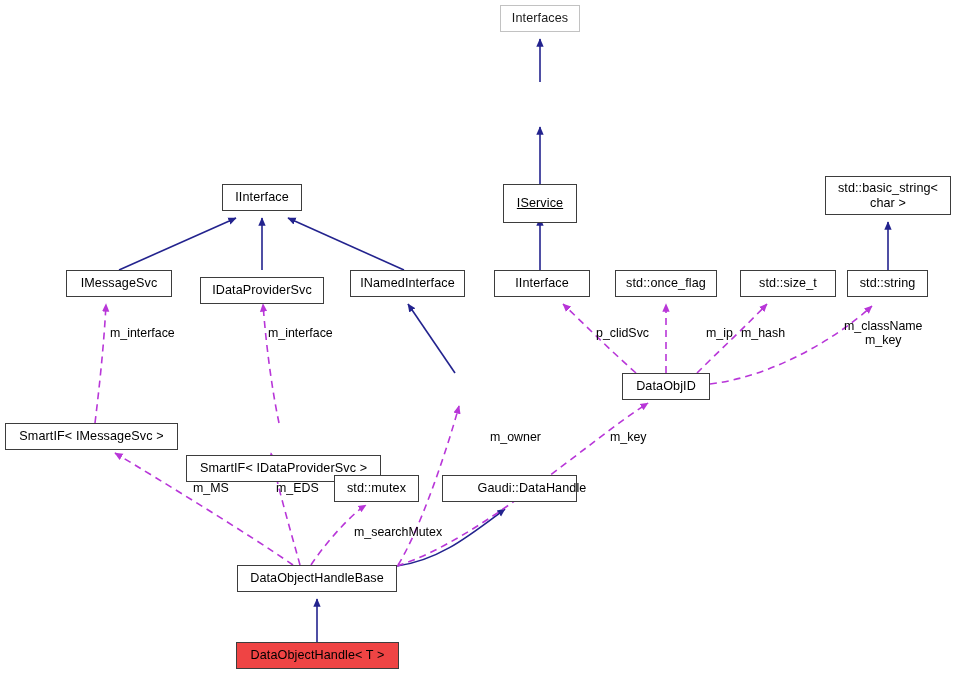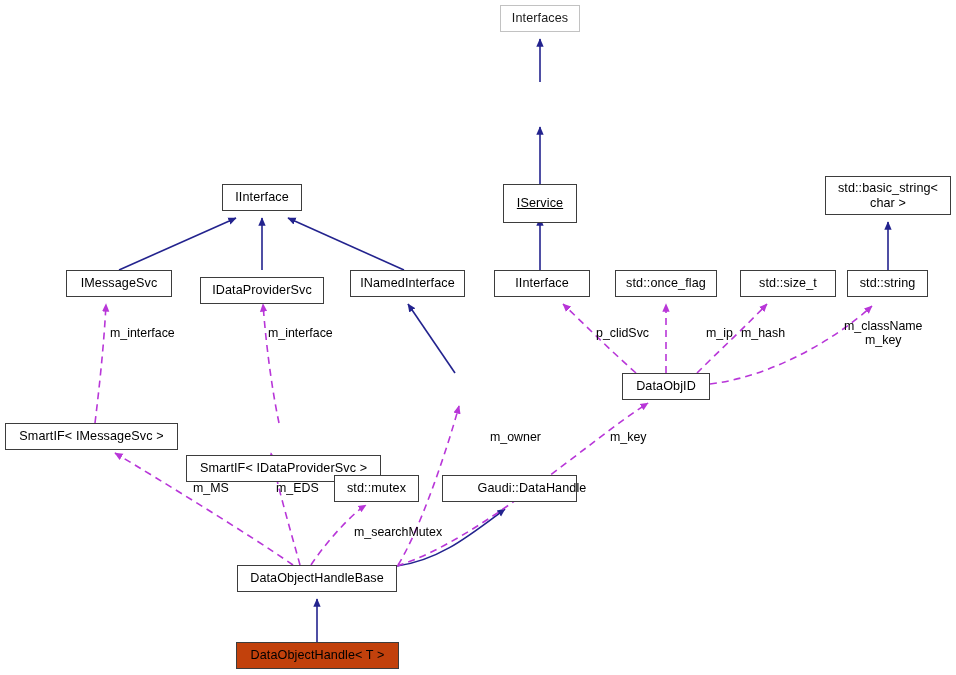--- a/index.html
+++ b/index.html
@@ -38,21 +38,21 @@
     line-height: 15px;
     letter-spacing: 0.1px;
     white-space: pre-line;
     z-index: 3;
   }
   .uml-node.muted {
     border-color: #c2c2c2;
     color: #1a1a1a;
   }
   .uml-node.highlight {
-    background: #c2410c;
+    background: #ef4444;
   }
   .edge-label {
     position: absolute;
     font-size: 12.4px;
     line-height: 14px;
     color: #000000;
     white-space: pre-line;
     text-align: center;
     z-index: 4;
   }

